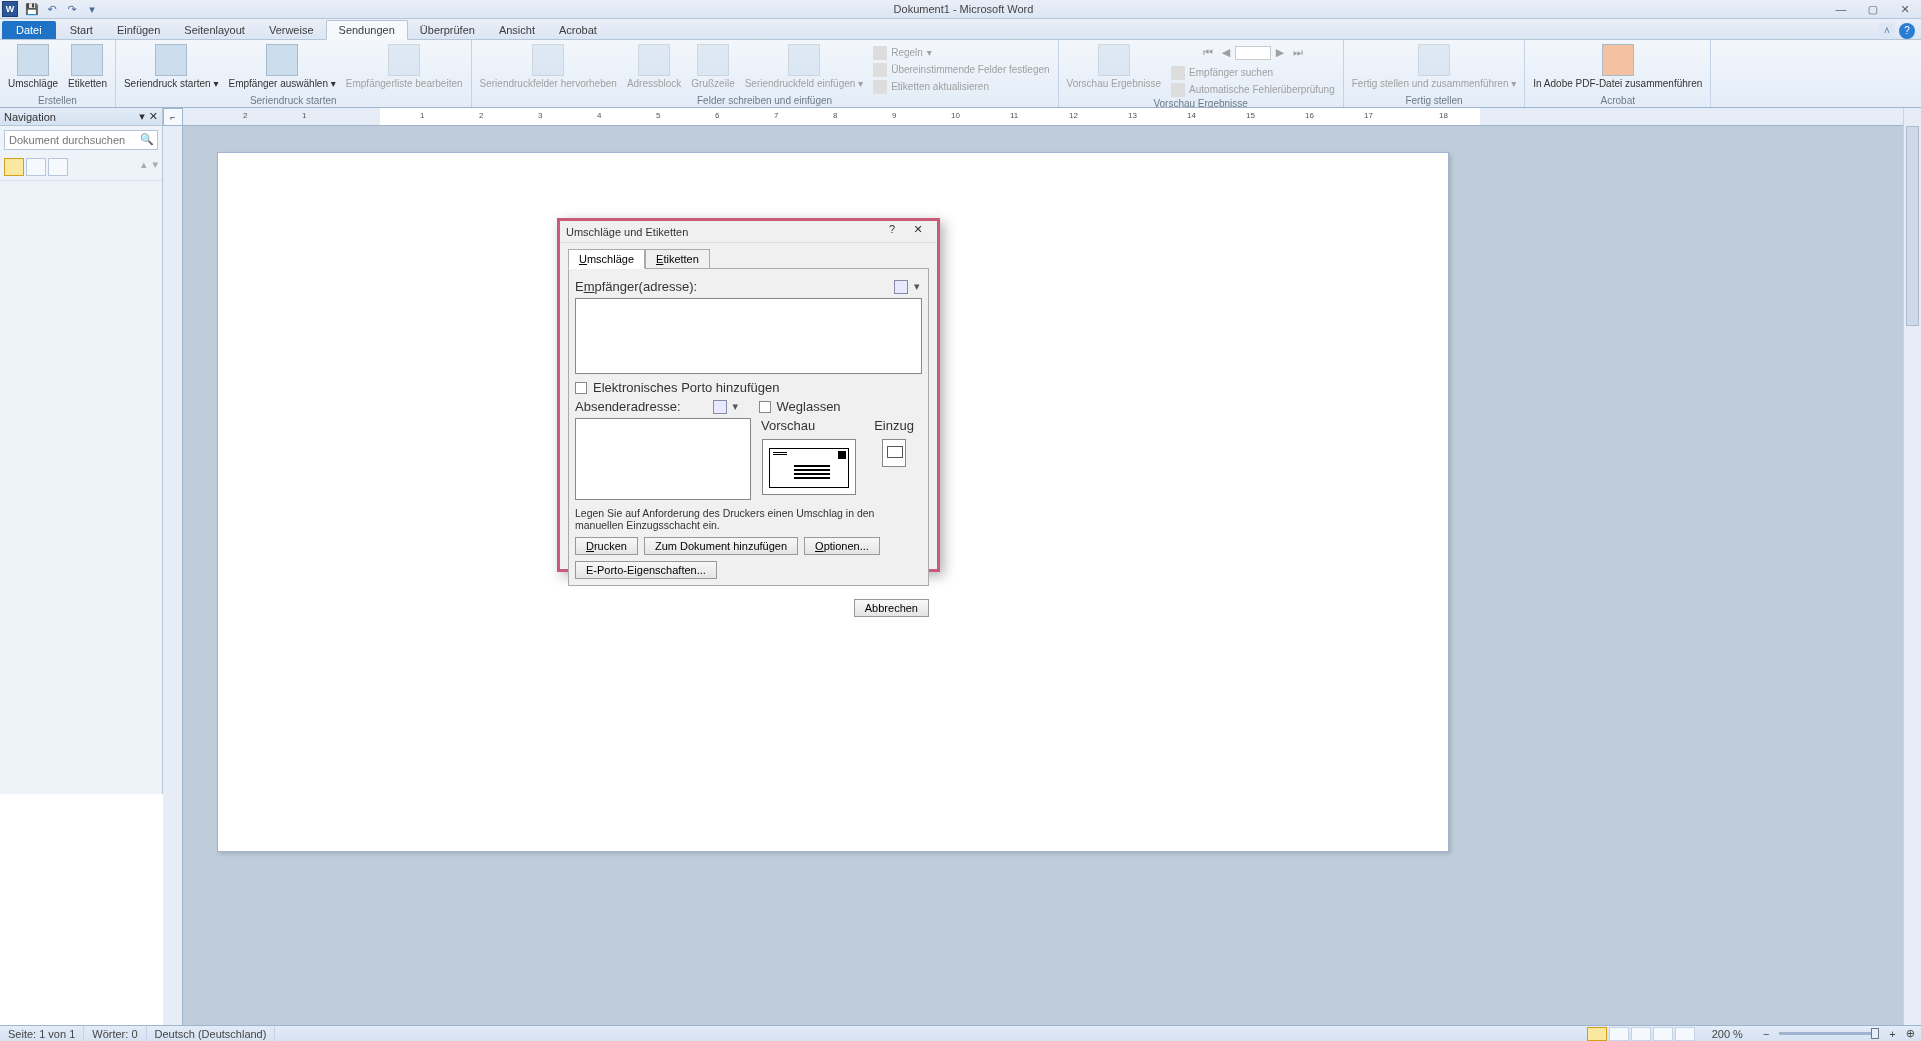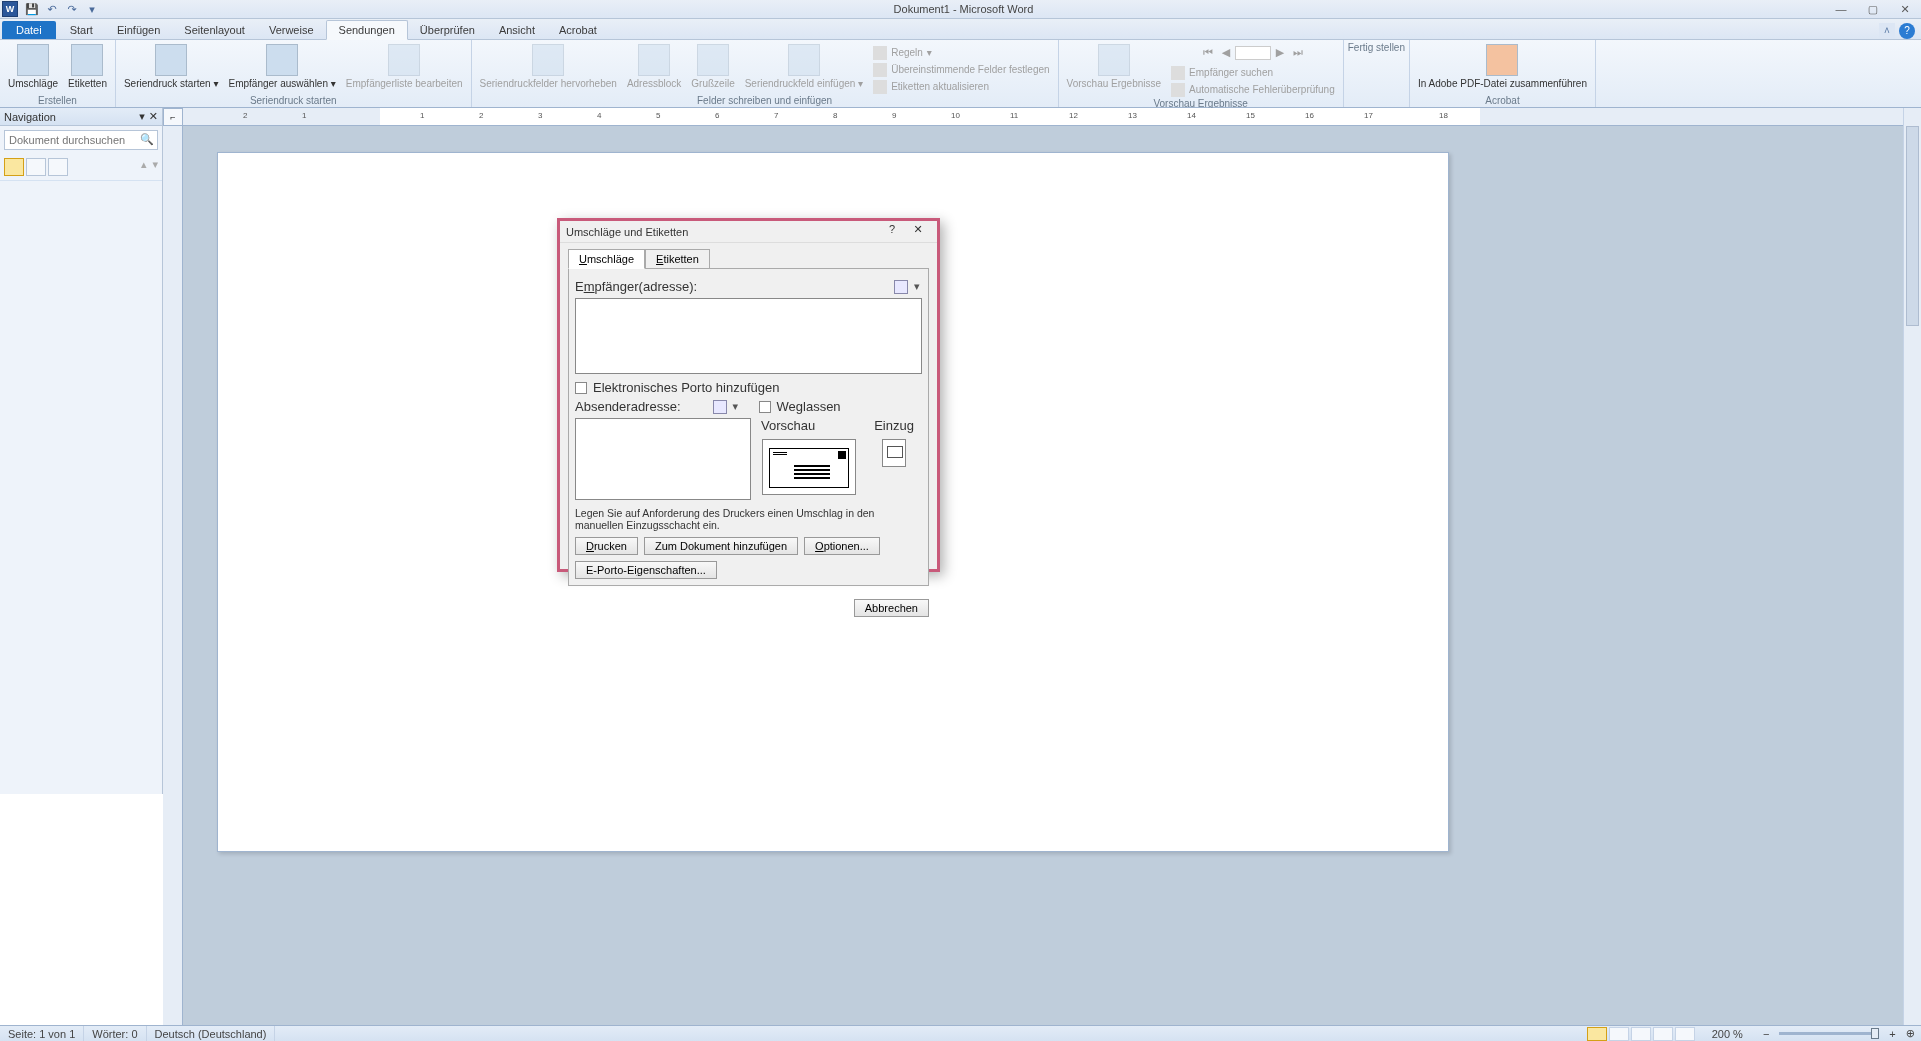--- a/index.html
+++ b/index.html
@@ -229,20 +229,26 @@
           </div>
         <div class="smallbtn">
             <div class="sicn"></div>
             <span>Automatische Fehlerüberprüfung</span>
           </div>
       </div>
     </div>
     <div class="lbl">Vorschau Ergebnisse</div>
   </div>
   <div class="rgroup">
+    <div class="btns">
+      <div class="bigbtn disabled">
+          <div class="icn"></div>
+          <div class="txt"><span>Fertig stellen und zusammenführen</span> ▾</div>
+        </div>
+    </div>
     <div class="lbl">Fertig stellen</div>
   </div>
   <div class="rgroup">
     <div class="btns">
       <div class="bigbtn">
           <div class="icn" style="background:#f4c2a0;"></div>
           <div class="txt">In Adobe PDF-Datei zusammenführen</div>
         </div>
     </div>
     <div class="lbl">Acrobat</div>

